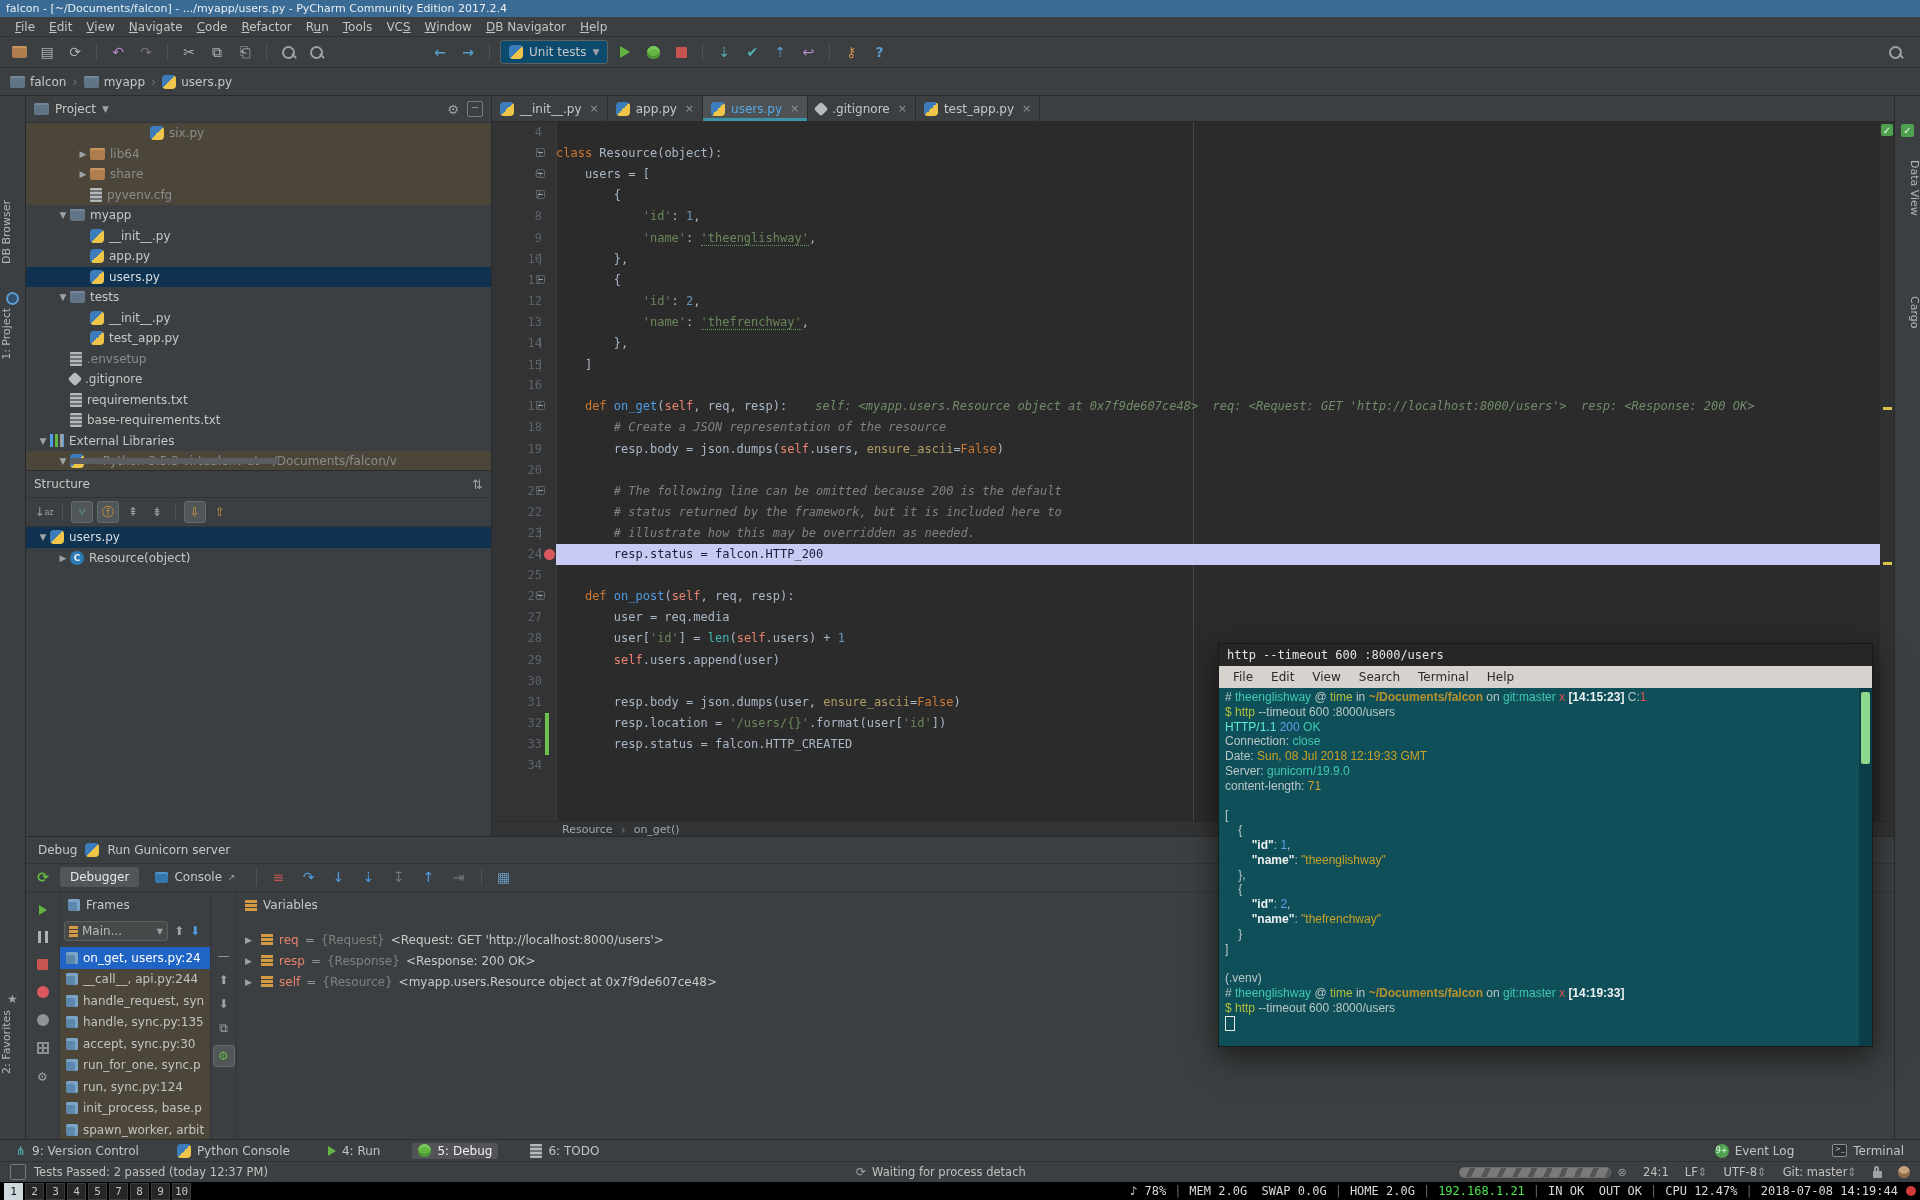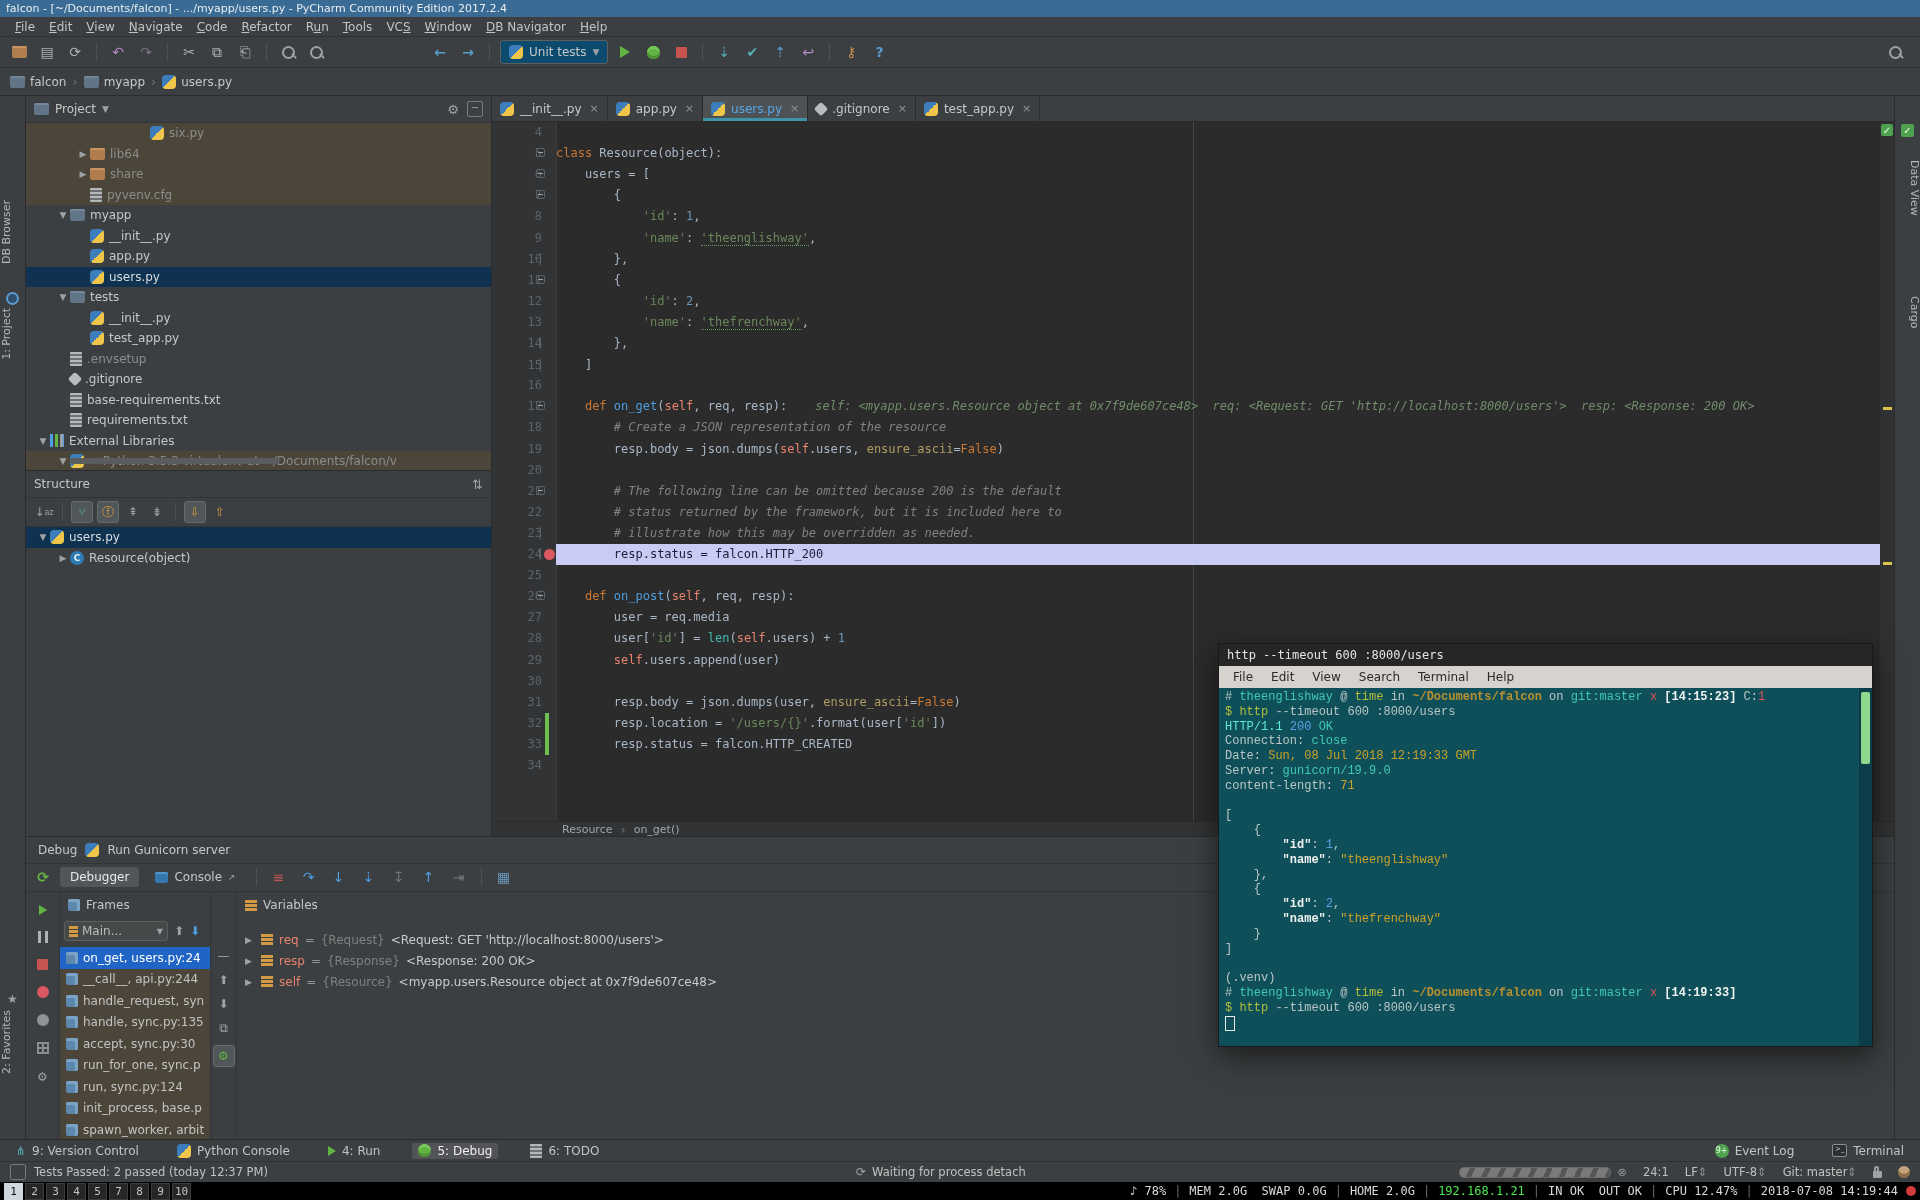--- a/index.html
+++ b/index.html
@@ -147,21 +147,21 @@
   .vpunct{color:#8e9396;}
   .vtype{color:#808080;}
   .vval{color:#c9c9c9;}
   
   #term{left:1218px;top:643px;width:655px;height:404px;z-index:50;box-shadow:0 10px 28px rgba(0,0,0,.55);
     border:1px solid #1a1a1a;box-sizing:border-box;}
   #termtitle{height:22px;background:#262626;color:#e4e4e4;font-family:"DejaVu Sans Mono",monospace;
     font-size:12px;line-height:22px;padding-left:8px;}
   #termmenu{height:22px;background:#d6d2ce;color:#2b2b2b;display:flex;align-items:center;padding-left:6px;gap:2px;}
   .tmitem{padding:0 8px;font-size:12px;}
-  #termbody{position:relative;height:358px;background:#0f4f5a;font-family:Liberation Mono, monospace;
+  #termbody{position:relative;height:358px;background:#0f4f5a;font-family:Liberation Sans, sans-serif;
     font-size:12px;overflow:hidden;padding:2px 0 0 6px;box-sizing:border-box;}
   .tl{height:14.8px;line-height:14.8px;white-space:pre;}
   .t-g{color:#b9c7c4}.t-t{color:#3fc9b0}.t-y{color:#b5bd3a}.t-gd{color:#c9a227}
   .t-gdb{color:#b8912f;font-weight:bold}.t-r{color:#e05252}.t-w{color:#eef2f0;font-weight:bold}
   .t-b{color:#5aa0e6}.t-c{color:#5eead4}
   .cursor{display:inline-block;width:8px;height:13px;border:1px solid #e8ecea;vertical-align:middle;}
   #termscroll{position:absolute;right:0;top:0;width:13px;height:358px;background:#0b3e48;}
   #termthumb{position:absolute;right:2px;top:4px;width:9px;height:72px;background:#8fd98f;border-radius:2px;}
   
   #twbar{left:0;top:1139px;width:1920px;height:22px;background:#3c3f41;border-top:1px solid #2b2b2b;
@@ -359,26 +359,26 @@
         <span class="tlabel">.envsetup</span>
       </div>
       <div class="trow" style="padding-left: 30px;">
         <span class="arrow"></span>
         <span class="ic i-git"></span>
         <span class="tlabel">.gitignore</span>
       </div>
       <div class="trow" style="padding-left: 30px;">
         <span class="arrow"></span>
         <span class="ic i-txt"></span>
+        <span class="tlabel">requirements.txt</span>
+      </div>
+      <div class="trow" style="padding-left: 30px;">
+        <span class="arrow"></span>
+        <span class="ic i-txt"></span>
         <span class="tlabel">base-requirements.txt</span>
-      </div>
-      <div class="trow" style="padding-left: 30px;">
-        <span class="arrow"></span>
-        <span class="ic i-txt"></span>
-        <span class="tlabel">requirements.txt</span>
       </div>
       <div class="trow" style="padding-left: 10px;">
         <span class="arrow">▼</span>
         <span class="ic i-extlib"></span>
         <span class="tlabel">External Libraries</span>
       </div>
       <div class="trow lib dim" style="padding-left: 30px;">
         <span class="arrow">▼</span>
         <span class="ic i-py"></span>
         <span class="tlabel">&lt; Python 3.5.3 virtualenv at ~/Documents/falcon/v</span>

